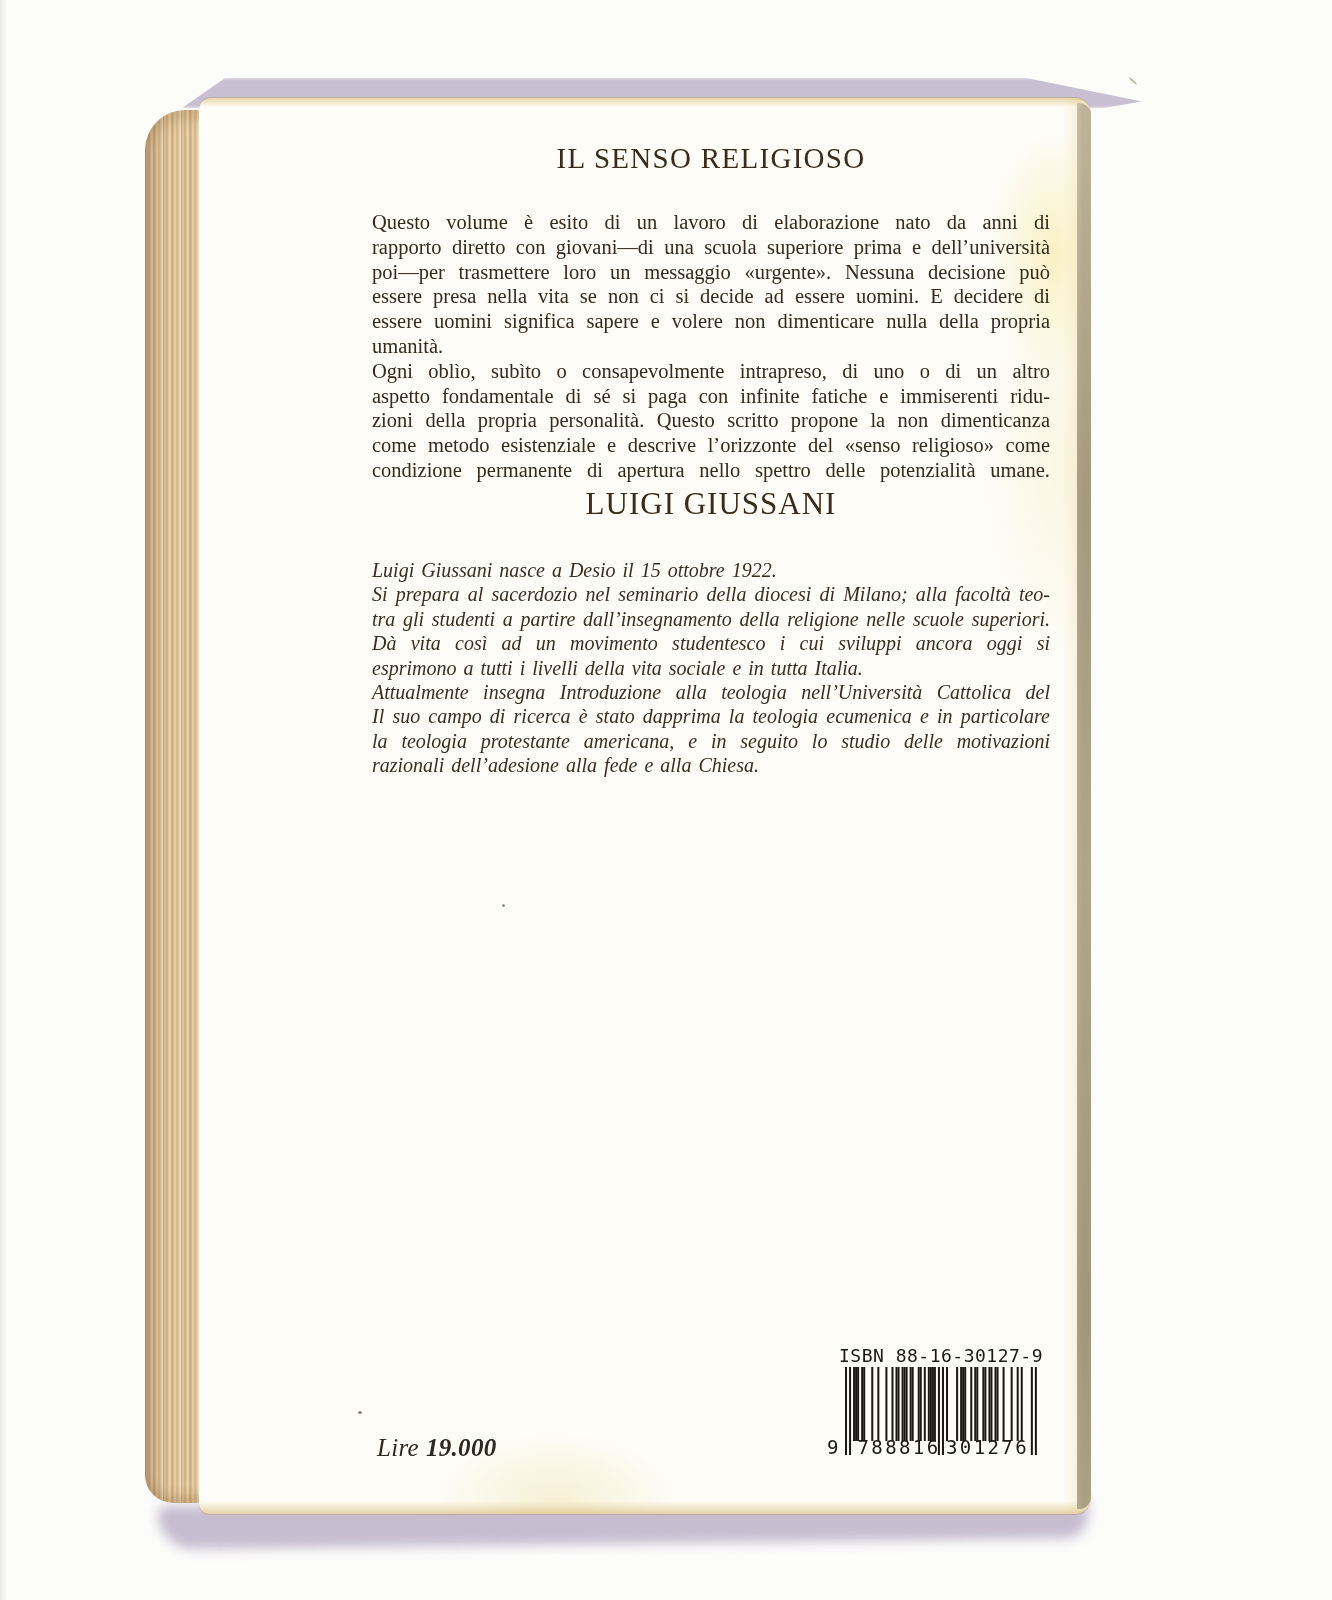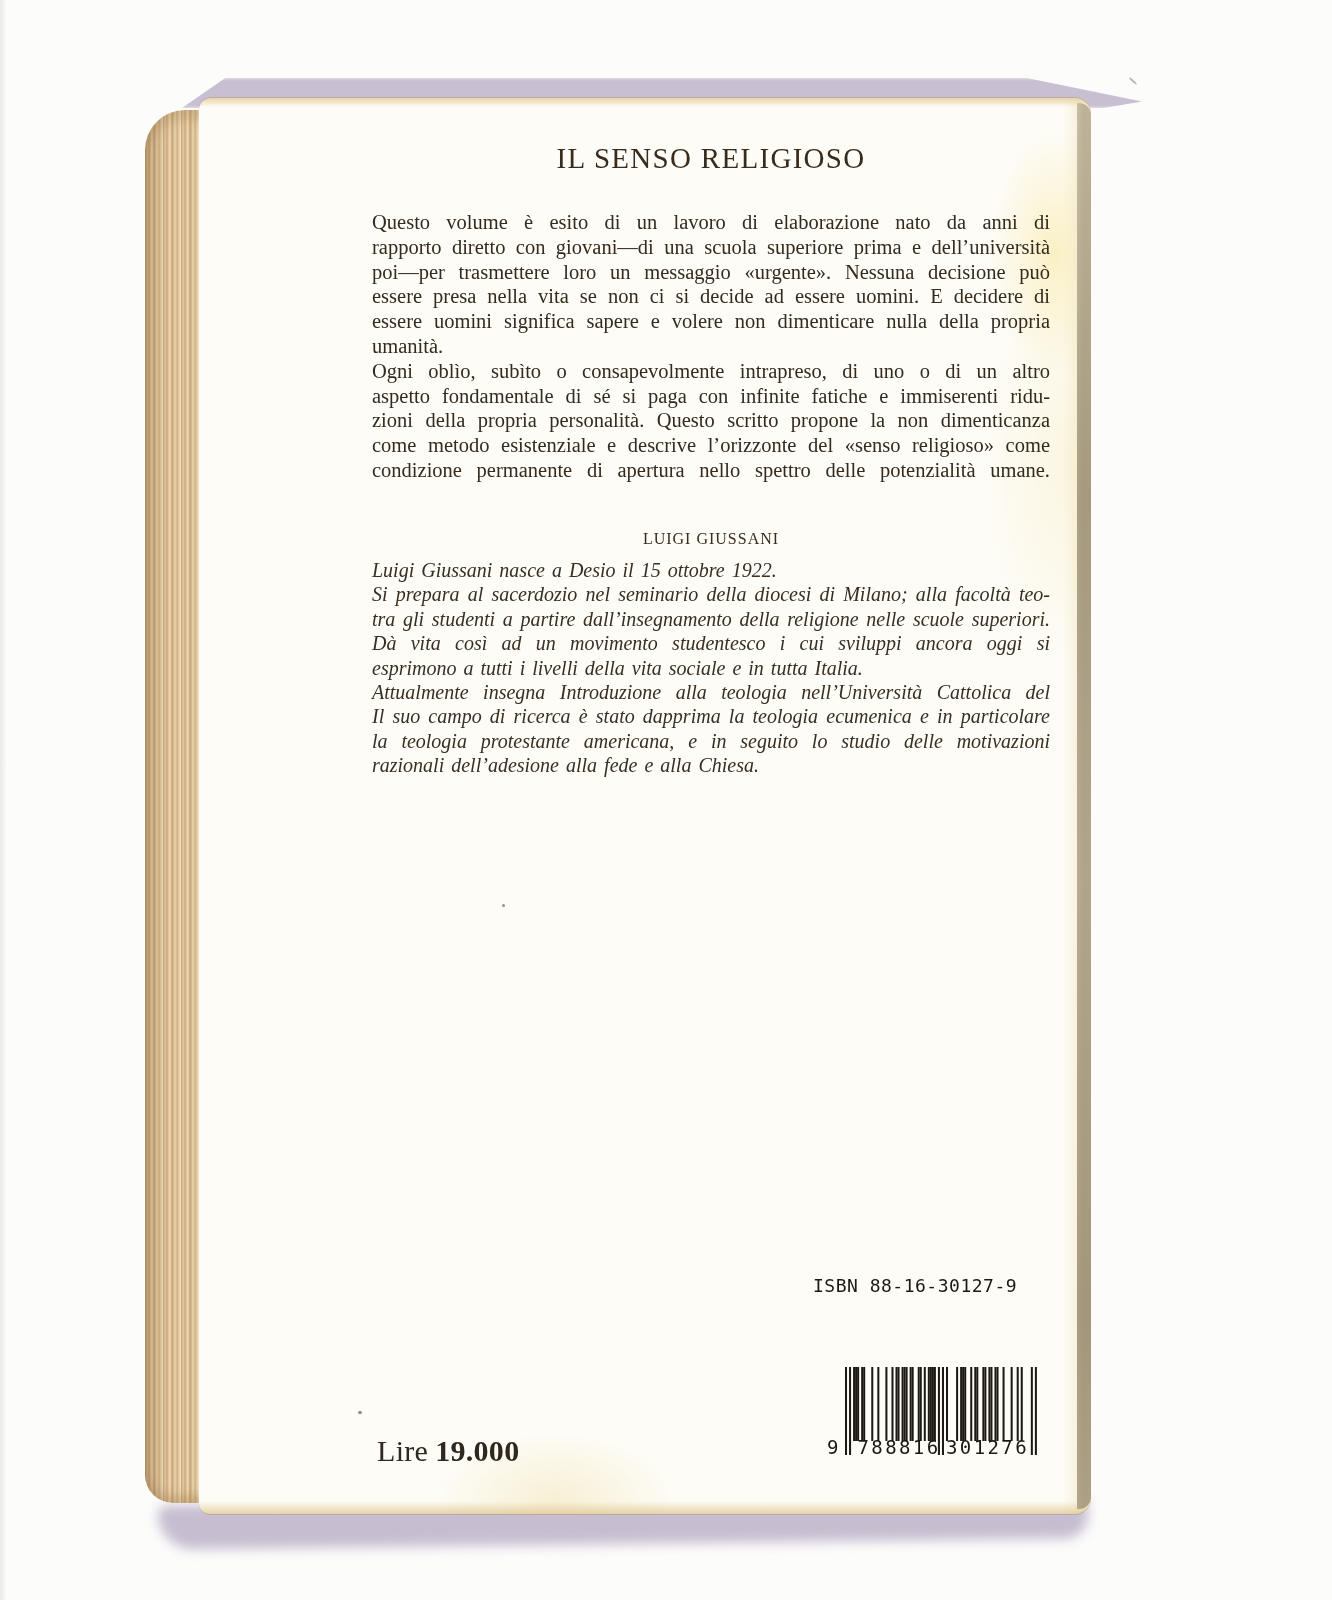--- a/index.html
+++ b/index.html
@@ -75,36 +75,37 @@
   .col{position:absolute;left:173px;width:678px;}
   .title{
     top:44px;text-align:center;
     font-size:29px;letter-spacing:1.3px;color:#3a2c1d;
   }
   .synopsis{
     top:100px;font-size:20.5px;line-height:24.8px;
     word-spacing:1.5px;color:var(--ink);margin-top:12px;
   }
   .author-heading{
-    top:432px;text-align:center;
-    font-size:16px;letter-spacing:1px;color:#3a2c1d;
+    top:388px;text-align:center;
+    font-size:31px;letter-spacing:1px;color:#3a2c1d;
   }
   .bio{
     top:460px;font-size:20px;line-height:24.4px;
     font-style:italic;word-spacing:2px;color:#382e22;
   }
   .line{text-align:justify;text-align-last:justify;}
   .line.end{text-align-last:left;}
   .price{
     position:absolute;left:178px;top:1336px;
-    font-size:30px;color:#2e281f;letter-spacing:.3px;
+    font-size:25px;color:#2e281f;letter-spacing:.3px;font-style:italic;
   }
   .price .amount{font-weight:bold;margin-left:7px;}
   .isbn-label{
-    position:absolute;left:614px;top:1177px;width:256px;
+    position:absolute;left:614px;top:1247px;width:256px;
+    text-align:center;
     font-family:"DejaVu Sans Mono","Liberation Mono",monospace;
     font-size:18px;letter-spacing:.5px;color:var(--barcode-ink);
   }
   .barcode{position:absolute;left:646px;top:1269px;width:192px;height:96px;}
   .barcode svg{position:absolute;left:0;top:0;}
   .bdigit{
     position:absolute;top:70px;
     font-family:"DejaVu Sans Mono","Liberation Mono",monospace;
     font-size:19px;color:var(--barcode-ink);line-height:20px;
   }

